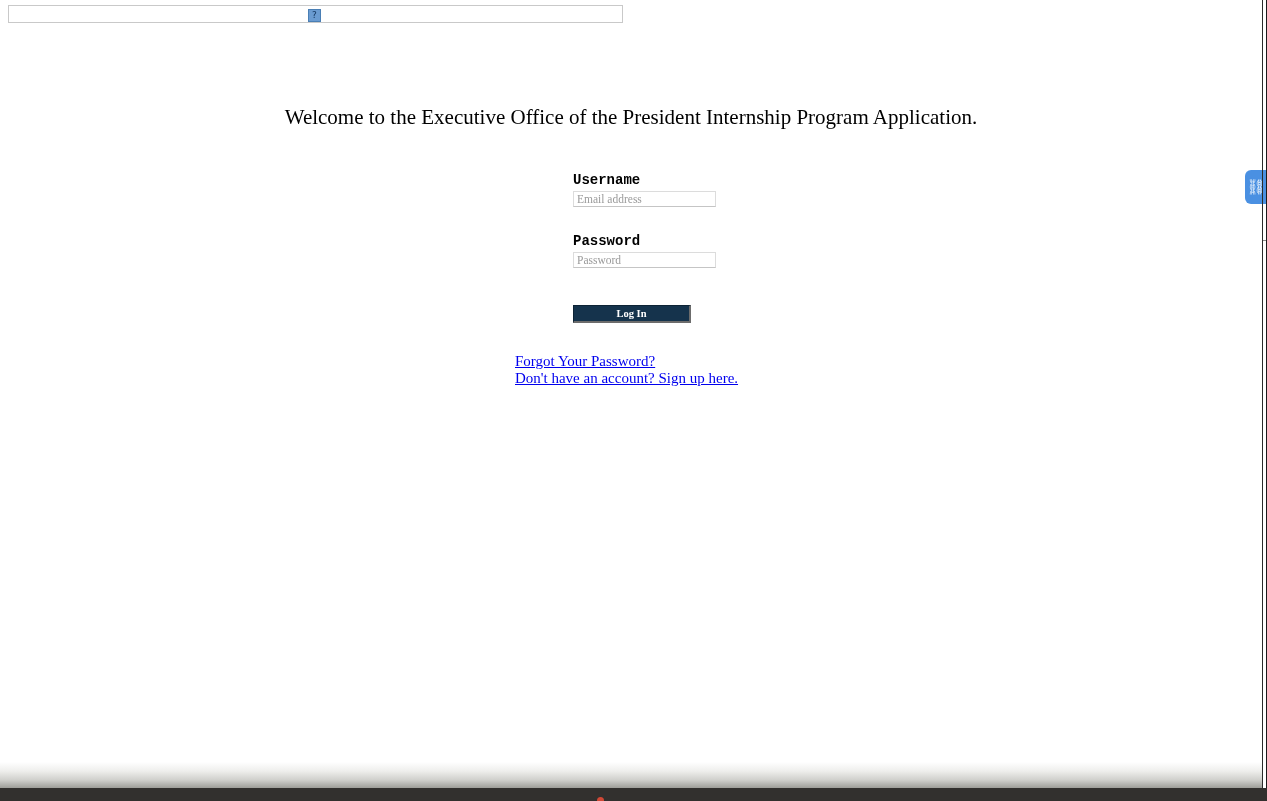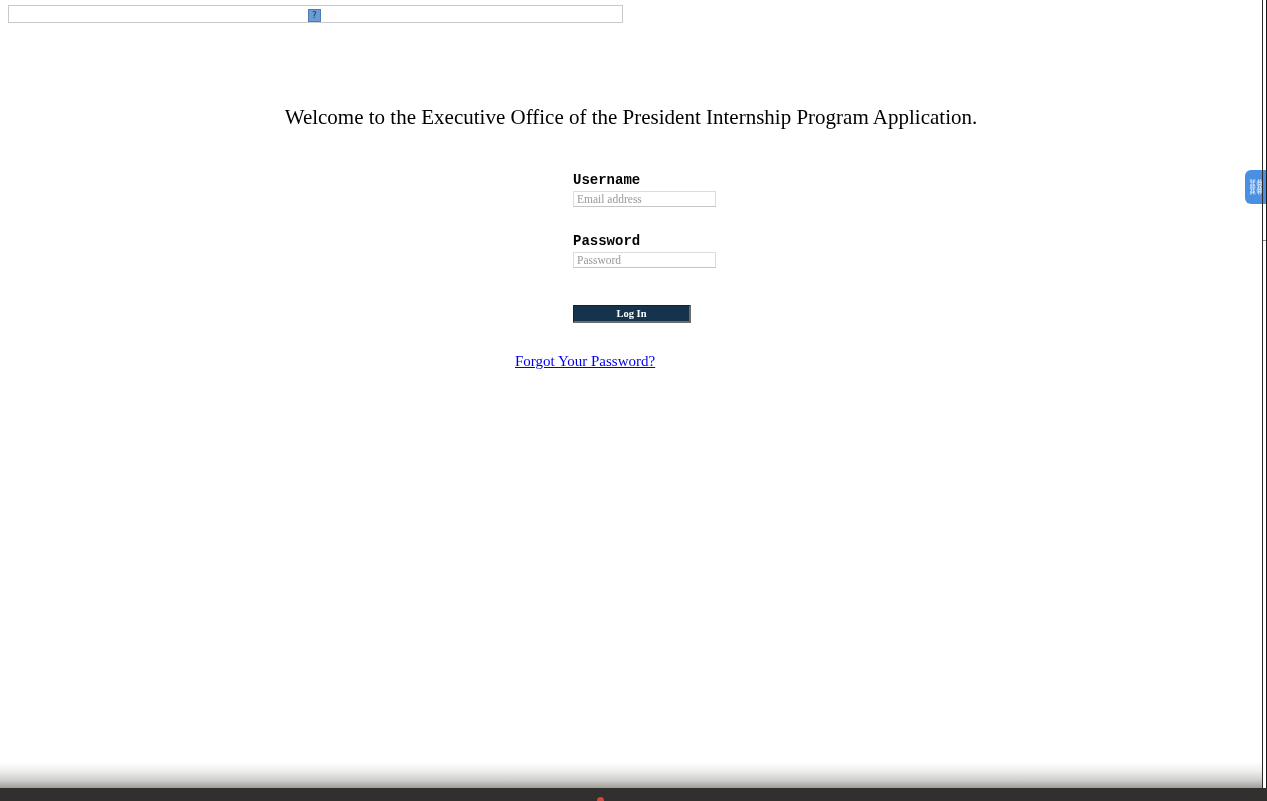--- a/index.html
+++ b/index.html
@@ -244,20 +244,21 @@
 
     <div class="field-gap"></div>
 
     <div class="field-label">Password</div>
     <input class="field-input" type="password" placeholder="Password" style="">
 
     <button class="login-btn">Log In</button>
 
     <div class="links">
       <a href="#">Forgot Your Password?</a>
+      <a href="#">Don't have an account? Sign up here.</a>
     </div>
 
   </div>
 
   <div class="bottom-fade"></div>
 
 </div>
 
 <div class="side-widget">⛓</div>
 <div class="side-tick"></div>

